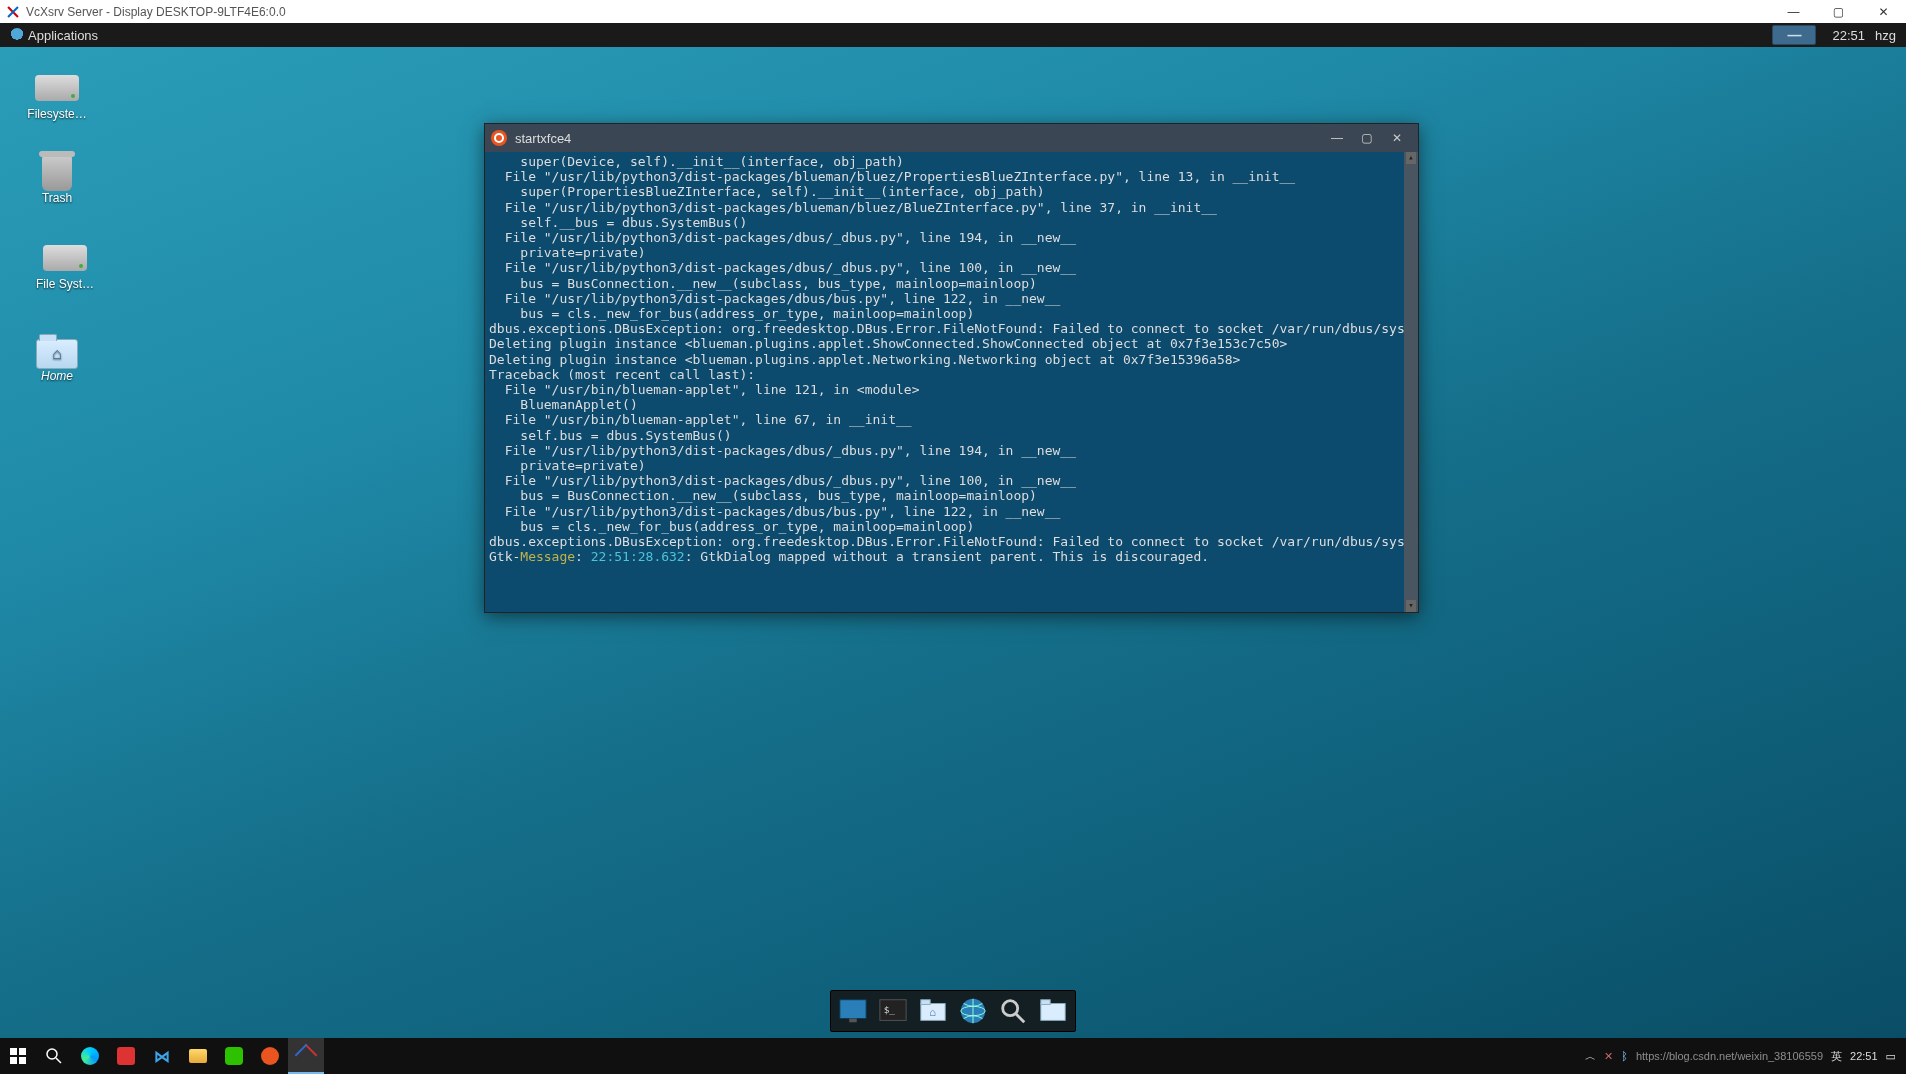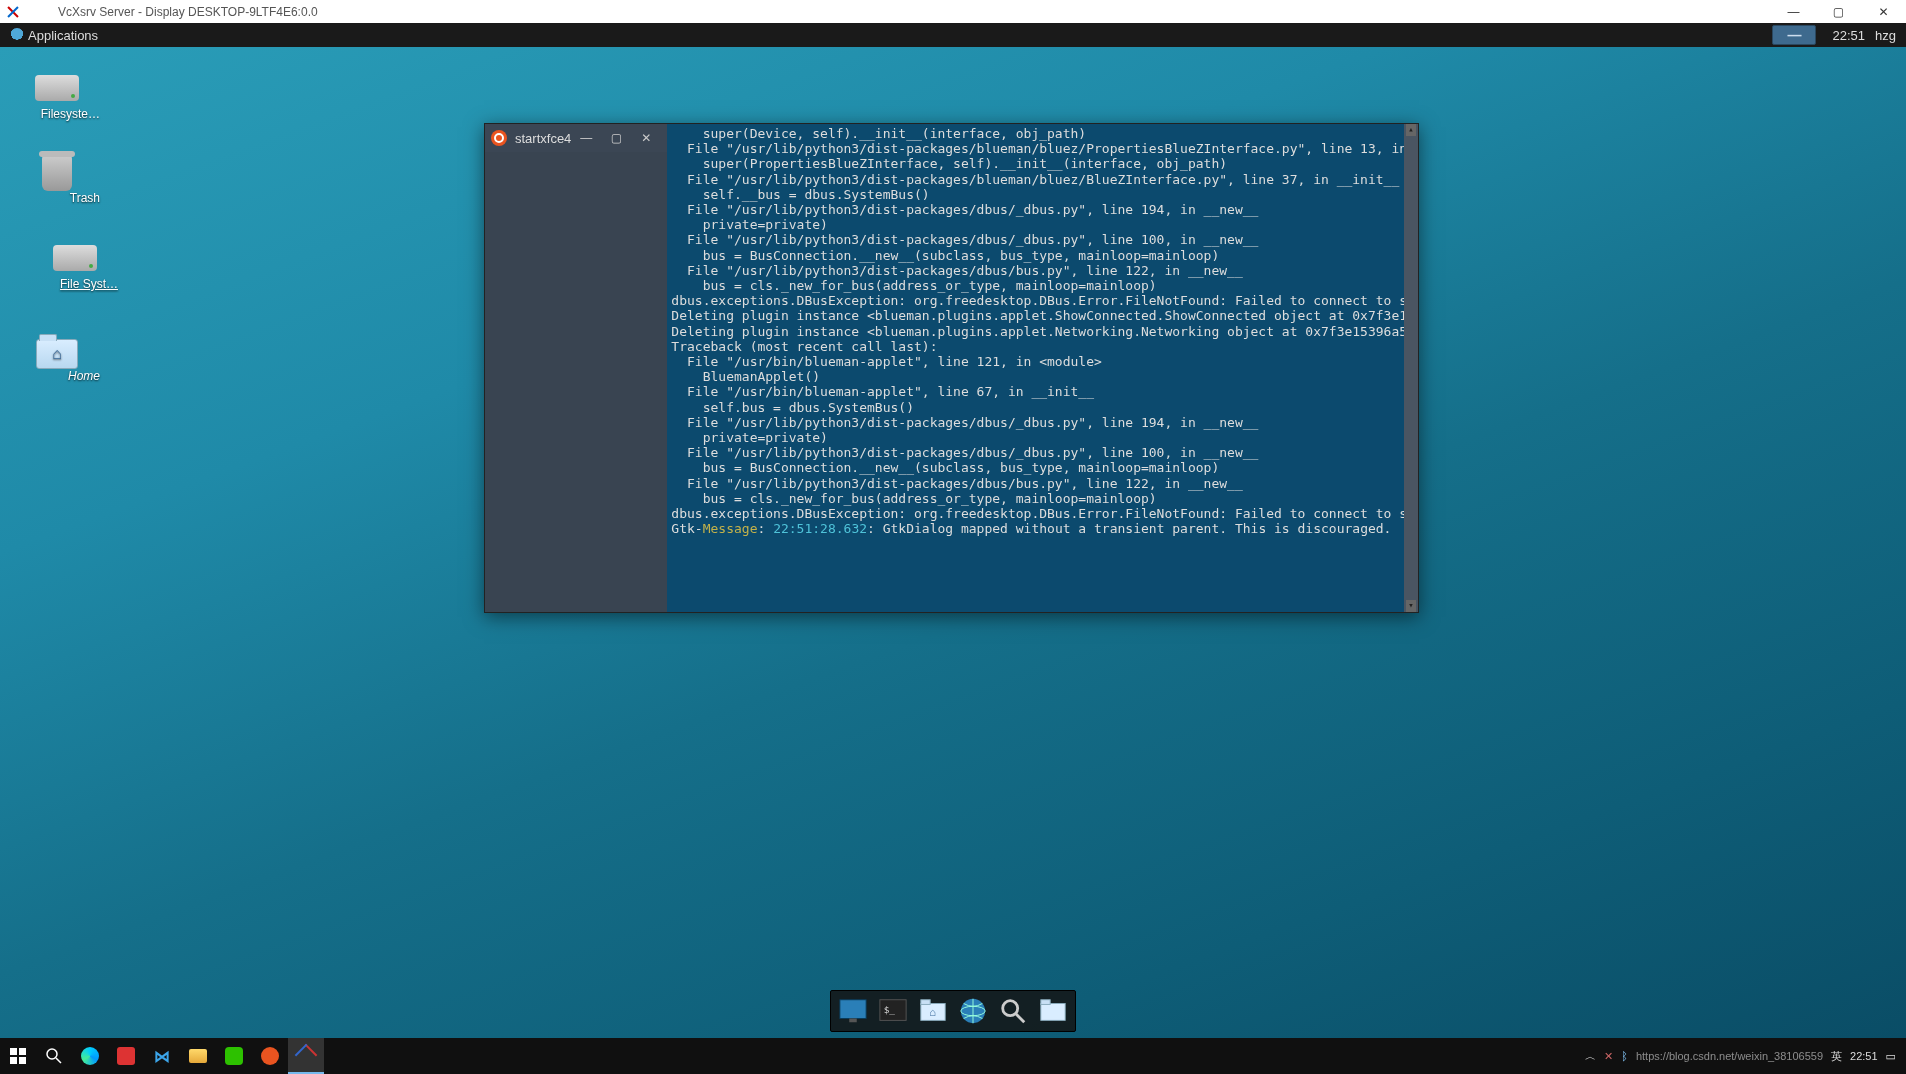--- a/index.html
+++ b/index.html
@@ -30,21 +30,21 @@
 .win-titlebar .x-icon::before,
 .win-titlebar .x-icon::after {
   content: "";
   position: absolute;
   width: 14px; height: 2px;
   background: #c00;
   top: 6px; left: 0;
 }
 .win-titlebar .x-icon::before { transform: rotate(45deg); }
 .win-titlebar .x-icon::after  { transform: rotate(-45deg); background: #06c; }
-.win-titlebar .title { flex: 1; margin-left: 32px; }
+.win-titlebar .title { flex: 1; }
 .win-titlebar .wbtn {
   width: 45px; height: 23px;
   display: flex; align-items: center; justify-content: center;
   color: #333; font-size: 12px;
 }
 
 
 .xfce-panel {
   height: 24px;
   background: #1a1a1a;
@@ -80,21 +80,21 @@
   position: relative;
   height: calc(1074px - 23px - 24px - 36px);
   background: linear-gradient(160deg, #2a9db8 0%, #1f8aa8 30%, #156f8a 55%, #0e5d77 80%, #0a4d66 100%);
   overflow: hidden;
 }
 
 
 .dicon {
   position: absolute;
   width: 86px;
-  text-align: right;
+  text-align: center;
   color: #fff;
   font-size: 12px;
   text-shadow: 0 1px 2px rgba(0,0,0,.8);
 }
 .drive-glyph {
   width: 44px; height: 26px;
   background: linear-gradient(#ddd,#aaa);
   border-radius: 4px;
   margin: 6px auto;
   position: relative;
@@ -123,21 +123,21 @@
 .term-window {
   position: absolute;
   left: 484px;
   top: 76px;
   width: 935px;
   height: 490px;
   background: #394451;
   border: 1px solid #222;
   box-shadow: 0 4px 18px rgba(0,0,0,.5);
   display: flex;
-  flex-direction: row;
+  flex-direction: column;
 }
 .term-titlebar {
   height: 28px;
   background: #3b4654;
   display: flex;
   align-items: center;
   padding: 0 6px;
   color: #ddd;
   font-size: 13px;
 }
@@ -257,21 +257,21 @@
   <div class="dicon" style="left:14px;top:22px;">
     <div class="drive-glyph"></div>
     <div>Filesyste…</div>
   </div>
 
   <div class="dicon" style="left:14px;top:108px;">
     <div class="trash-glyph"></div>
     <div>Trash</div>
   </div>
 
-  <div class="dicon" style="left:32px;top:192px;text-decoration:underline;">
+  <div class="dicon" style="left:22px;top:192px;">
     <div class="drive-glyph"></div>
     <div>File Syst…</div>
   </div>
 
   <div class="dicon" style="left:14px;top:288px;font-style:italic;">
     <div class="folder-glyph home"></div>
     <div>Home</div>
   </div>
 
   <div class="term-window">

